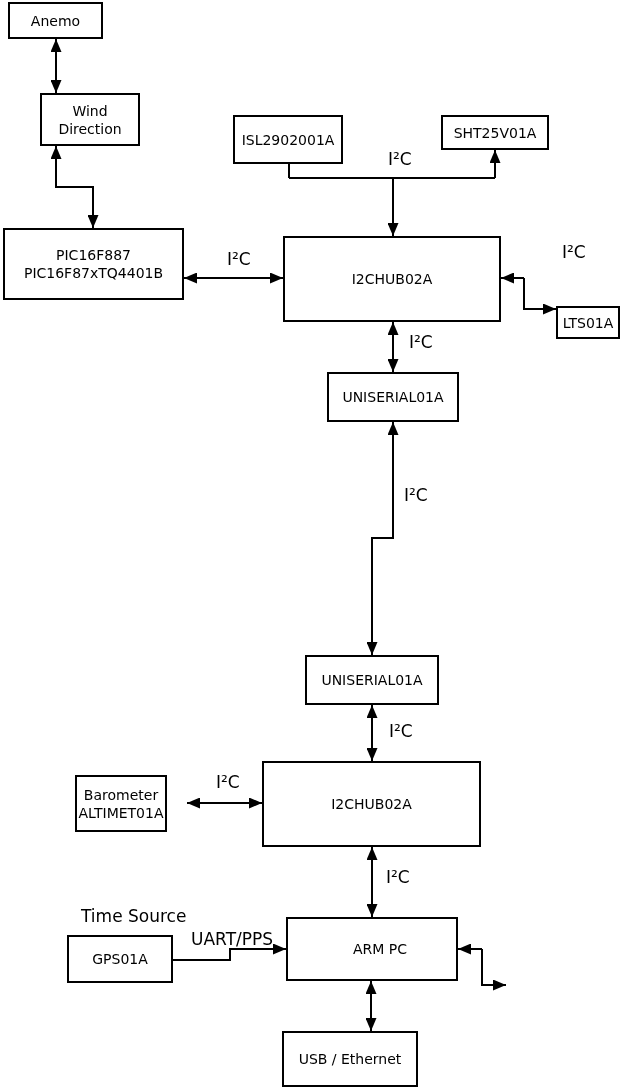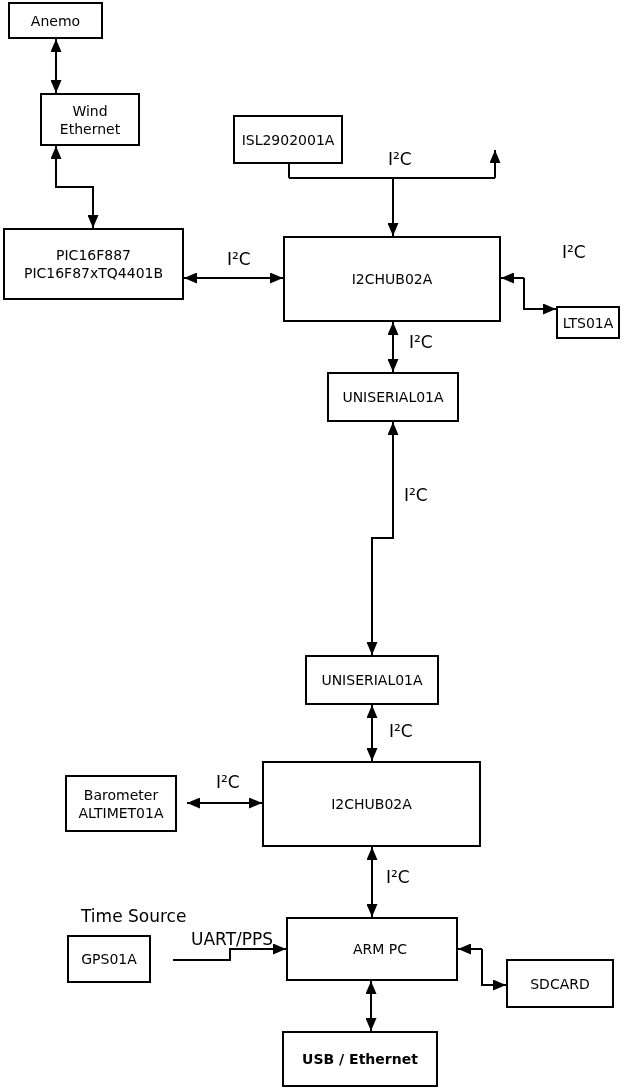--- a/index.html
+++ b/index.html
@@ -88,32 +88,35 @@
       <path d="M371,981 V1031" marker-end="url(#arrow)"></path>
     </g>
   </svg>
 
   <div class="node" style="left:8px;top:2px;width:95px;height:37px;">
     <span>Anemo</span>
   </div>
 
   <div class="node" style="left:6px;top:93px;width:100px;height:53px;margin-left:34px;">
     <span>Wind</span>
-    <span>Ethernet</span>
+    <span>Direction</span>
   </div>
 
   <div class="node" style="left:3px;top:228px;width:181px;height:72px;">
     <span>PIC16F887</span>
     <span>PIC16F87xTQ4401B</span>
   </div>
 
   <div class="node" style="left:233px;top:115px;width:110px;height:49px;">
     <span>ISL2902001A</span>
   </div>
 
+  <div class="node" style="left:441px;top:115px;width:108px;height:35px;">
+    <span>SHT25V01A</span>
+  </div>
 
   <div class="node" style="left:283px;top:236px;width:218px;height:86px;">
     <span>I2CHUB02A</span>
   </div>
 
   <div class="node" style="left:556px;top:306px;width:64px;height:33px;">
     <span>LTS01A</span>
   </div>
 
   <div class="node" style="left:327px;top:372px;width:132px;height:50px;">
@@ -121,38 +124,35 @@
   </div>
 
   <div class="node" style="left:305px;top:655px;width:134px;height:50px;">
     <span>UNISERIAL01A</span>
   </div>
 
   <div class="node" style="left:262px;top:761px;width:219px;height:86px;">
     <span>I2CHUB02A</span>
   </div>
 
-  <div class="node" style="left:65px;top:775px;width:112px;height:57px;">
+  <div class="node" style="left:75px;top:775px;width:92px;height:57px;">
     <span>Barometer</span>
     <span>ALTIMET01A</span>
   </div>
 
-  <div class="node" style="left:67px;top:935px;width:84px;height:48px;">
+  <div class="node" style="left:67px;top:935px;width:106px;height:48px;">
     <span>GPS01A</span>
   </div>
 
   <div class="node" style="left:286px;top:917px;width:172px;height:64px;padding-left:16px;">
     <span>ARM PC</span>
   </div>
 
-  <div class="node" style="left:506px;top:959px;width:108px;height:49px;">
-    <span>SDCARD</span>
-  </div>
 
-  <div class="node" style="left:282px;top:1031px;width:156px;height:56px;font-weight:bold;">
+  <div class="node" style="left:282px;top:1031px;width:136px;height:56px;">
     <span>USB / Ethernet</span>
   </div>
 
   <div class="edge-label" style="left:388px;top:151px;">I²C</div>
   <div class="edge-label" style="left:227px;top:251px;">I²C</div>
   <div class="edge-label" style="left:562px;top:244px;">I²C</div>
   <div class="edge-label" style="left:409px;top:334px;">I²C</div>
   <div class="edge-label" style="left:404px;top:487px;">I²C</div>
   <div class="edge-label" style="left:389px;top:723px;">I²C</div>
   <div class="edge-label" style="left:216px;top:774px;">I²C</div>

